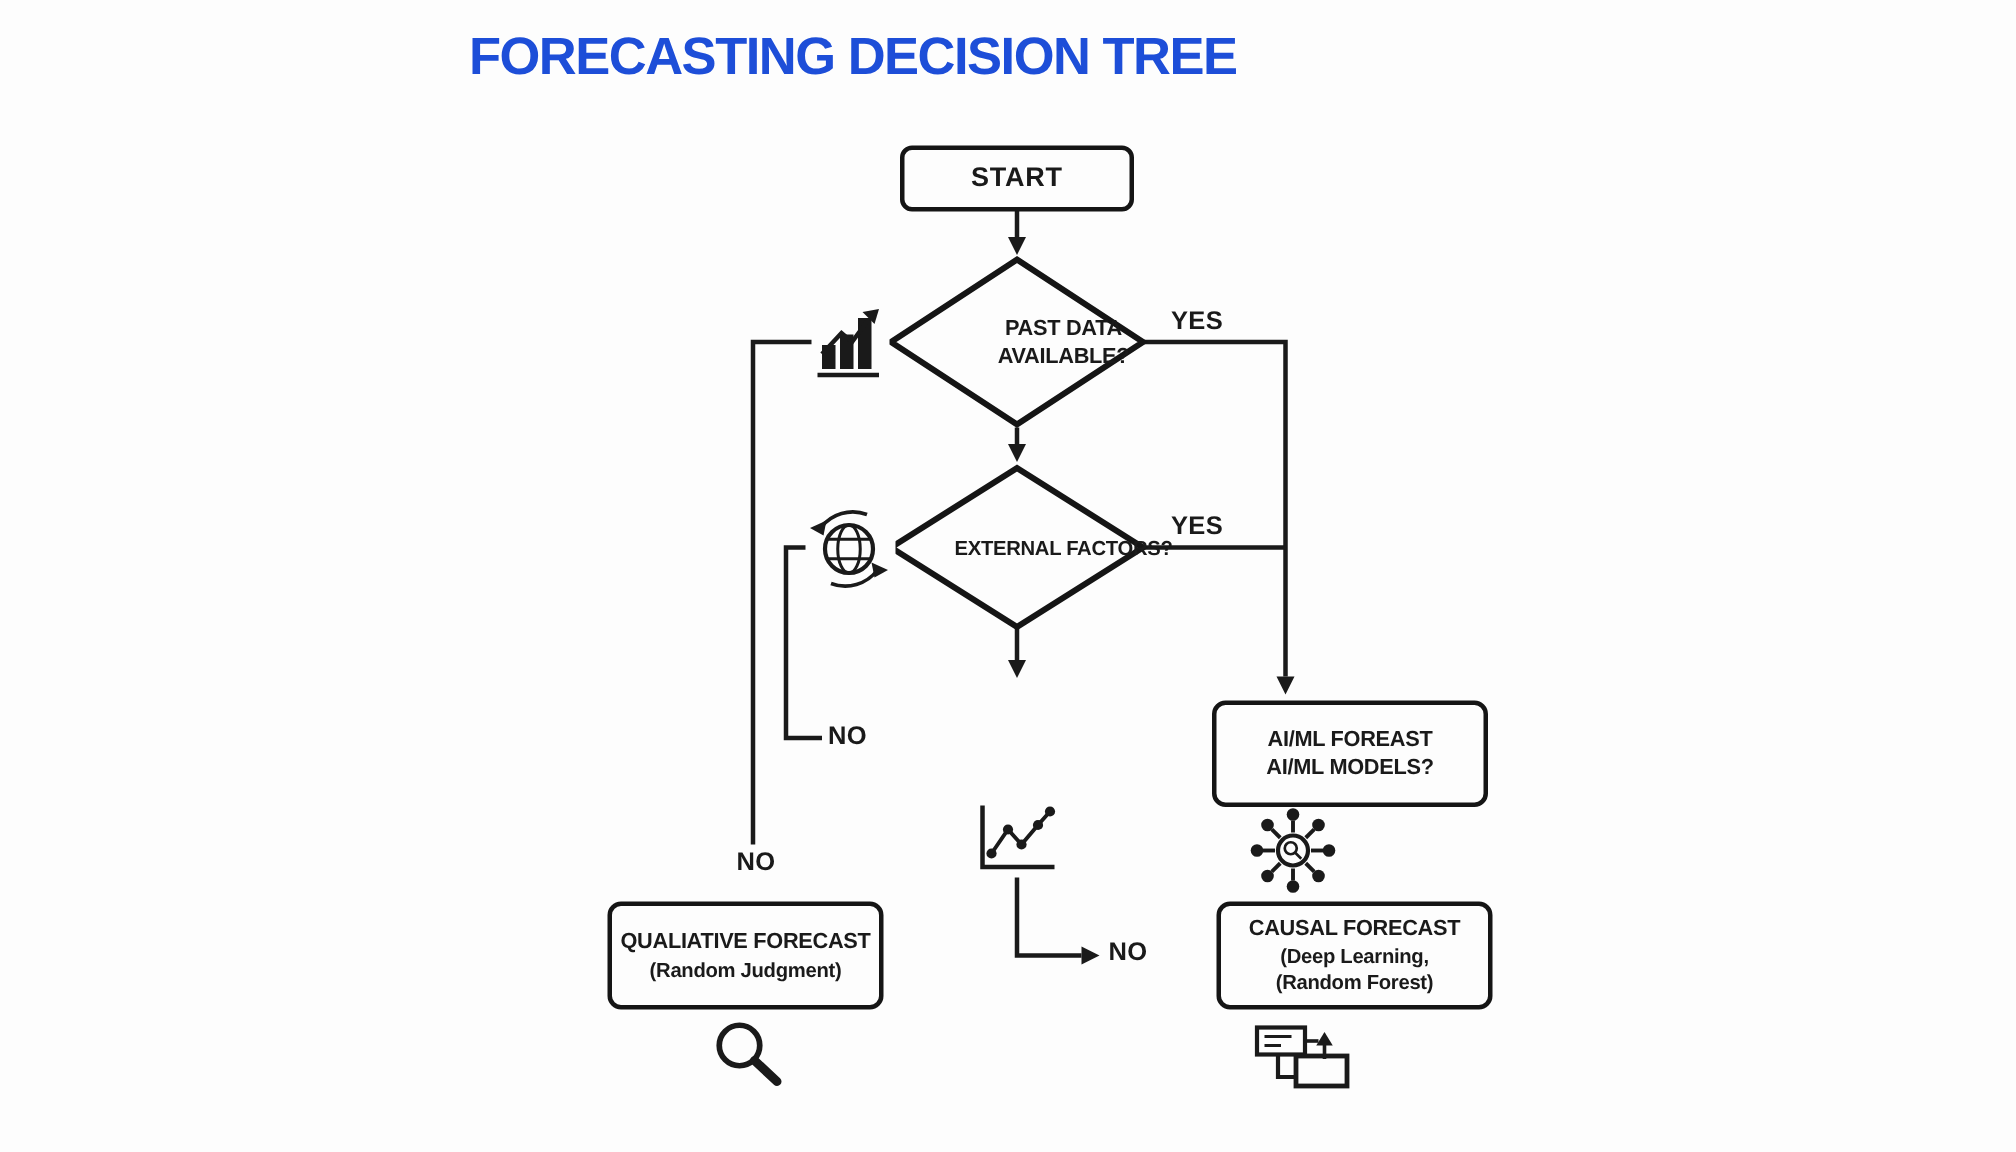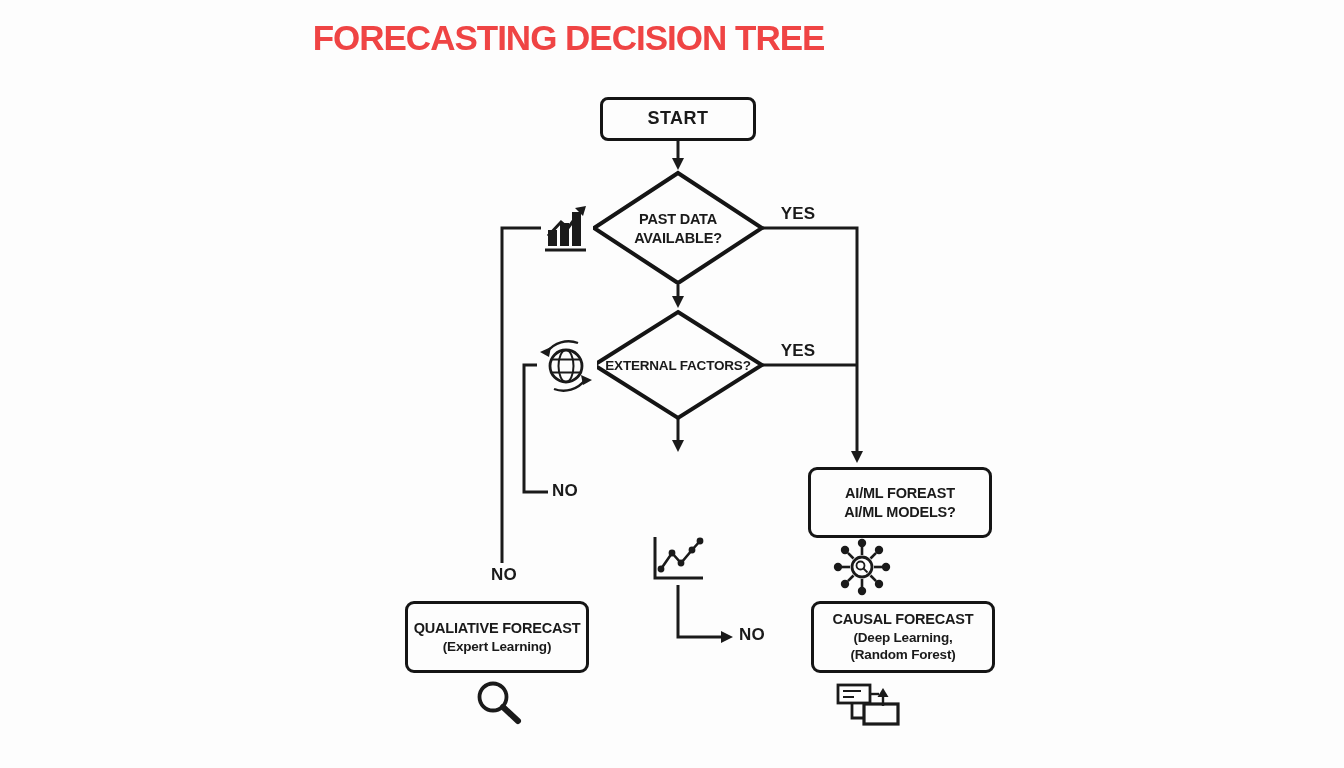--- a/index.html
+++ b/index.html
@@ -10,21 +10,21 @@
     color: #1a1a1a;
     overflow: hidden;
   }
   .stage { position: relative; width: 1344px; height: 768px; }
   .svg-layer { position: absolute; left: 0; top: 0; }
 
   .title {
     position: absolute; left: 0; top: 18px; width: 1137px;
     text-align: center;
     font-size: 35px; font-weight: 800; letter-spacing: -1px;
-    color: #ef4444;
+    color: #1d4ed8;
   }
 
   .node-box {
     position: absolute;
     background: #fdfdfd;
     border: 3px solid #151515;
     border-radius: 9px;
     display: flex; flex-direction: column;
     align-items: center; justify-content: center;
     text-align: center;
@@ -35,21 +35,21 @@
 
   #box-start  { left: 600px; top: 97px;  width: 150px; height: 38px; border-radius: 8px; }
   #box-start .main { font-size: 18px; letter-spacing: 0.5px; }
   #box-ts     { left: 588px; top: 454px; width: 174px; height: 66px; }
   #box-aiml   { left: 808px; top: 467px; width: 178px; height: 65px; }
   #box-qual   { left: 405px; top: 601px; width: 178px; height: 66px; }
   #box-causal { left: 811px; top: 601px; width: 178px; height: 66px; }
 
   .diamond-text {
     position: absolute; text-align: center;
-    font-weight: 700; line-height: 1.3; letter-spacing: -0.2px;
+    font-weight: 700; line-height: 1.3; letter-spacing: -0.2px; margin-left: 31px;
   }
   #d1-text { left: 603px; top: 210px; width: 150px; font-size: 14.5px; }
   #d2-text { left: 593px; top: 357px; width: 170px; font-size: 13.5px; }
 
   .edge-label {
     position: absolute; text-align: center;
     font-size: 17px; font-weight: 700; letter-spacing: 0.2px;
   }
   #lbl-yes1 { left: 775px; top: 204px; width: 46px; }
   #lbl-yes2 { left: 775px; top: 341px; width: 46px; }
@@ -179,21 +179,21 @@
   </div>
 
 
   <div class="node-box" id="box-aiml">
     <div class="main">AI/ML FOREAST</div>
     <div class="main">AI/ML MODELS?</div>
   </div>
 
   <div class="node-box" id="box-qual">
     <div class="main">QUALIATIVE FORECAST</div>
-    <div class="sub">(Expert Learning)</div>
+    <div class="sub">(Random Judgment)</div>
   </div>
 
   <div class="node-box" id="box-causal">
     <div class="main">CAUSAL FORECAST</div>
     <div class="sub">(Deep Learning,</div>
     <div class="sub">(Random Forest)</div>
   </div>
 
   <div class="diamond-text" id="d1-text">
     <div>PAST DATA</div>

